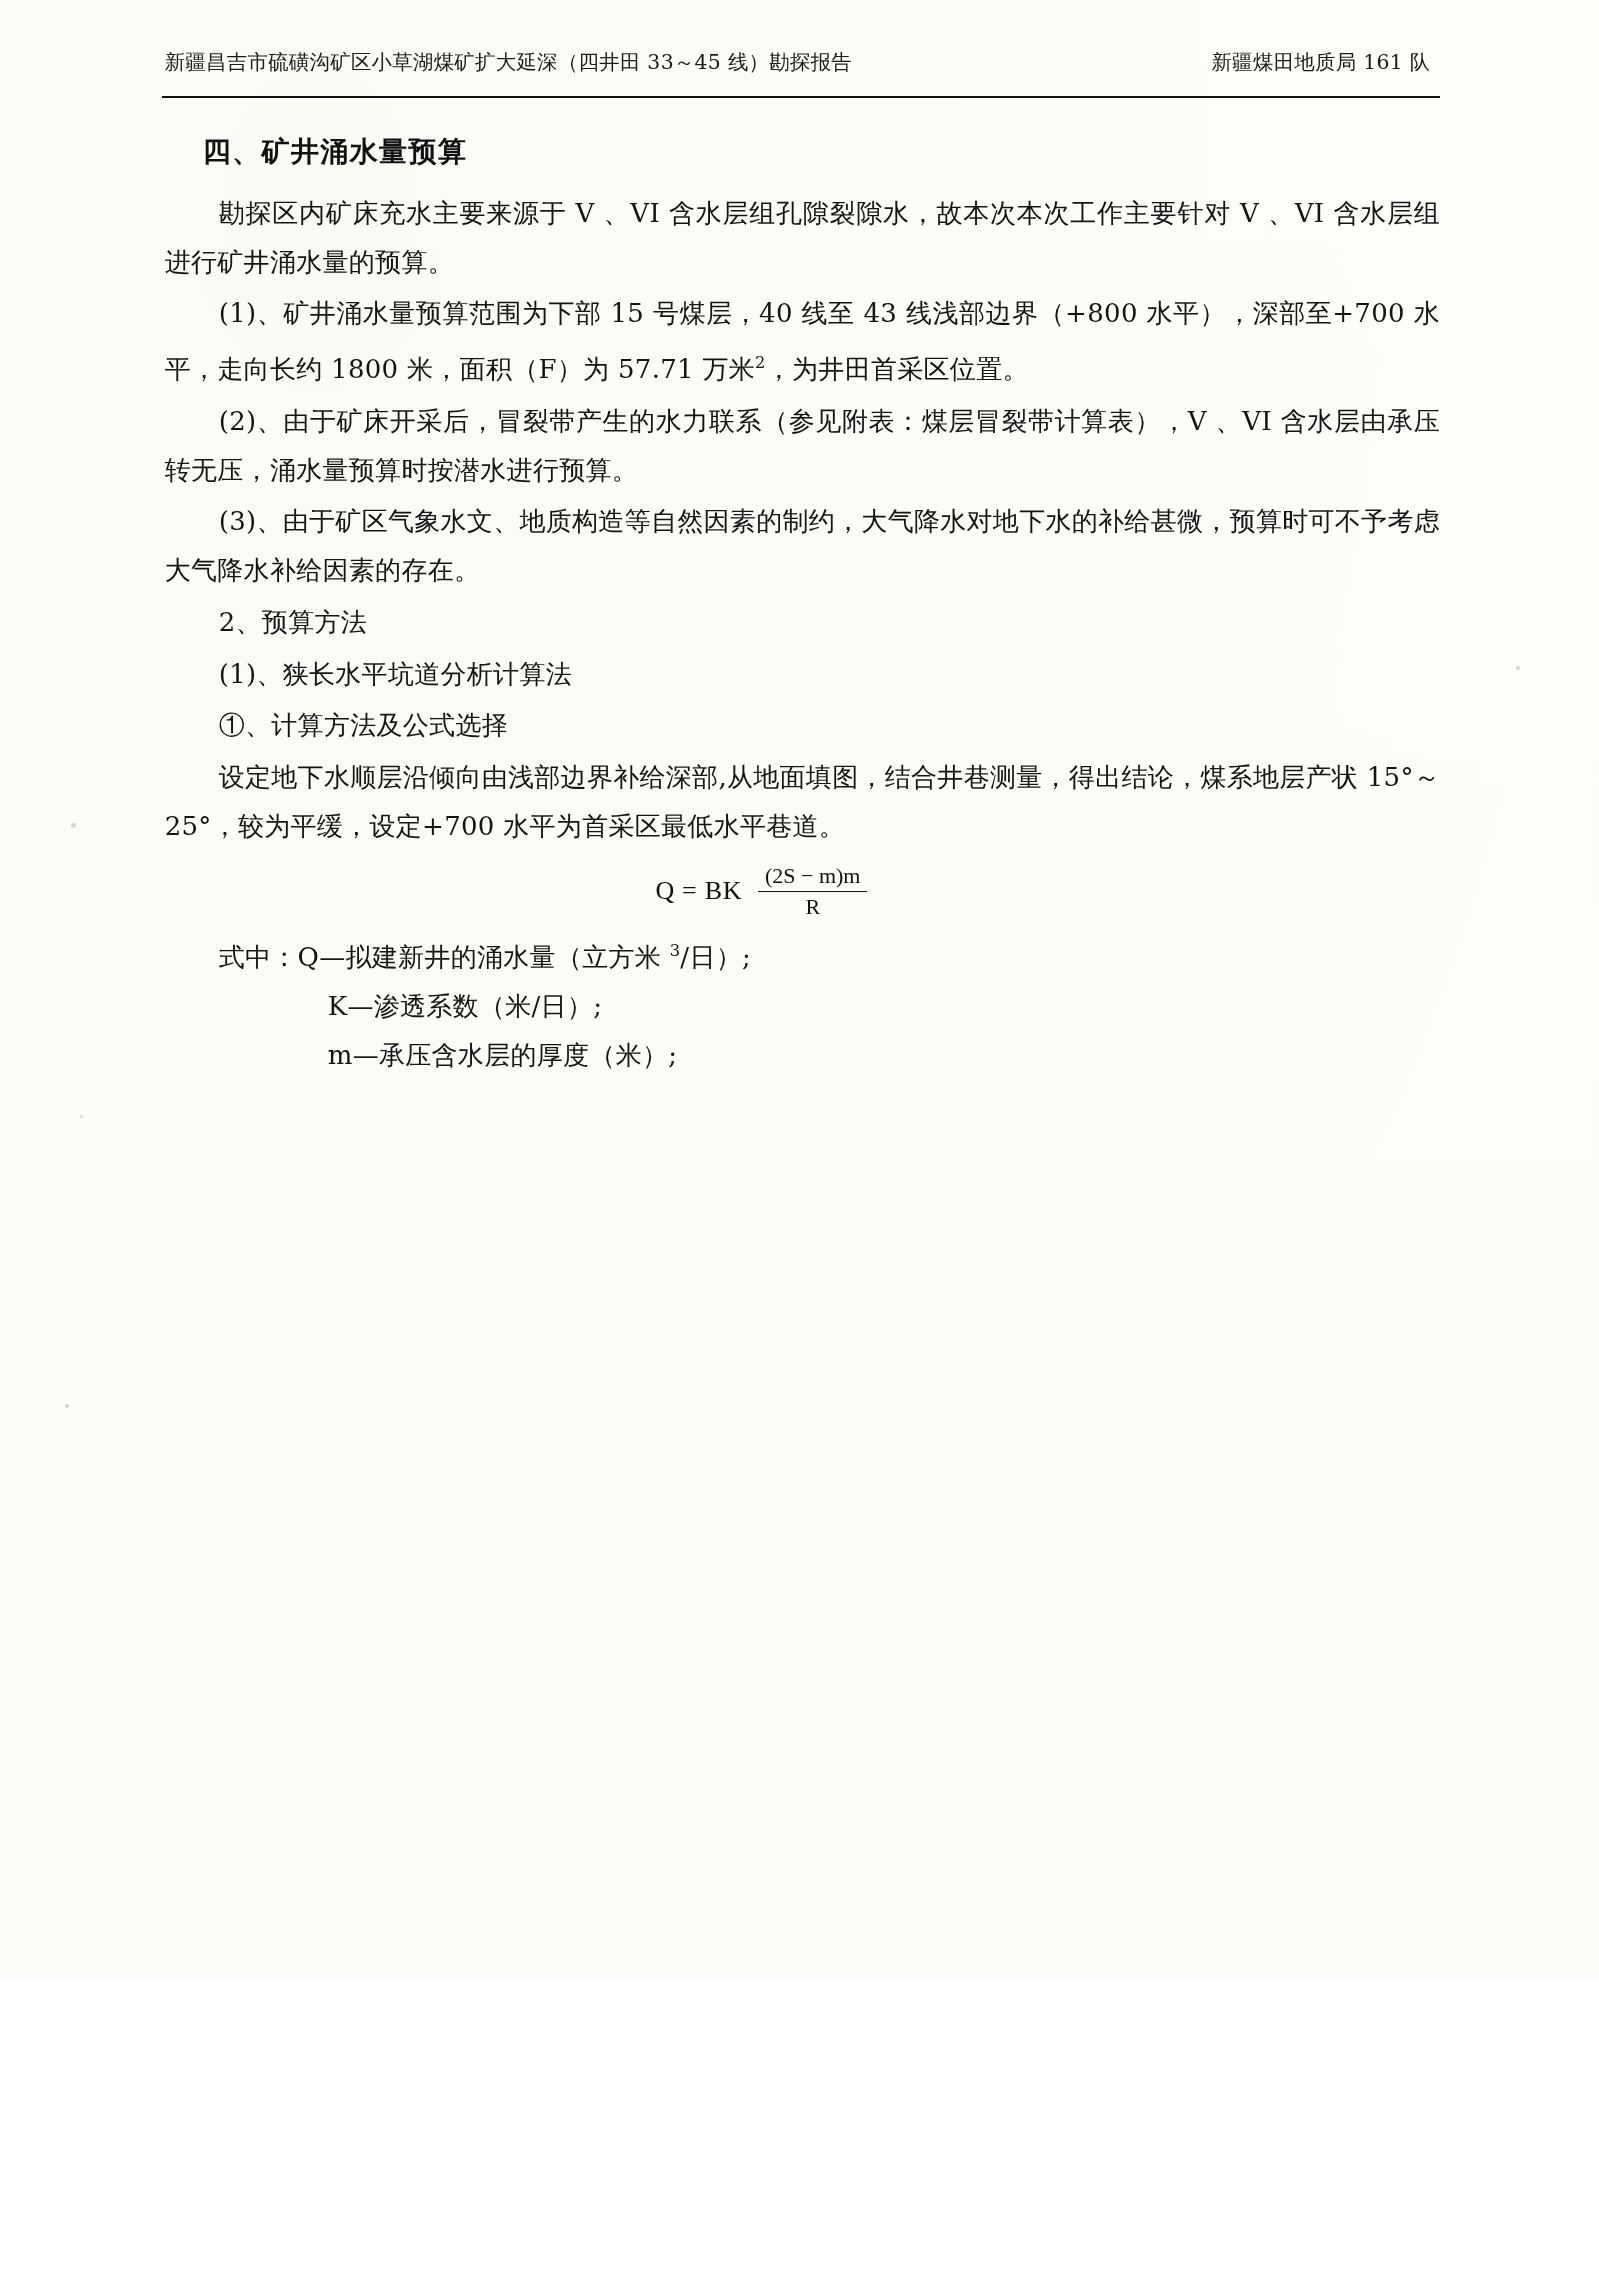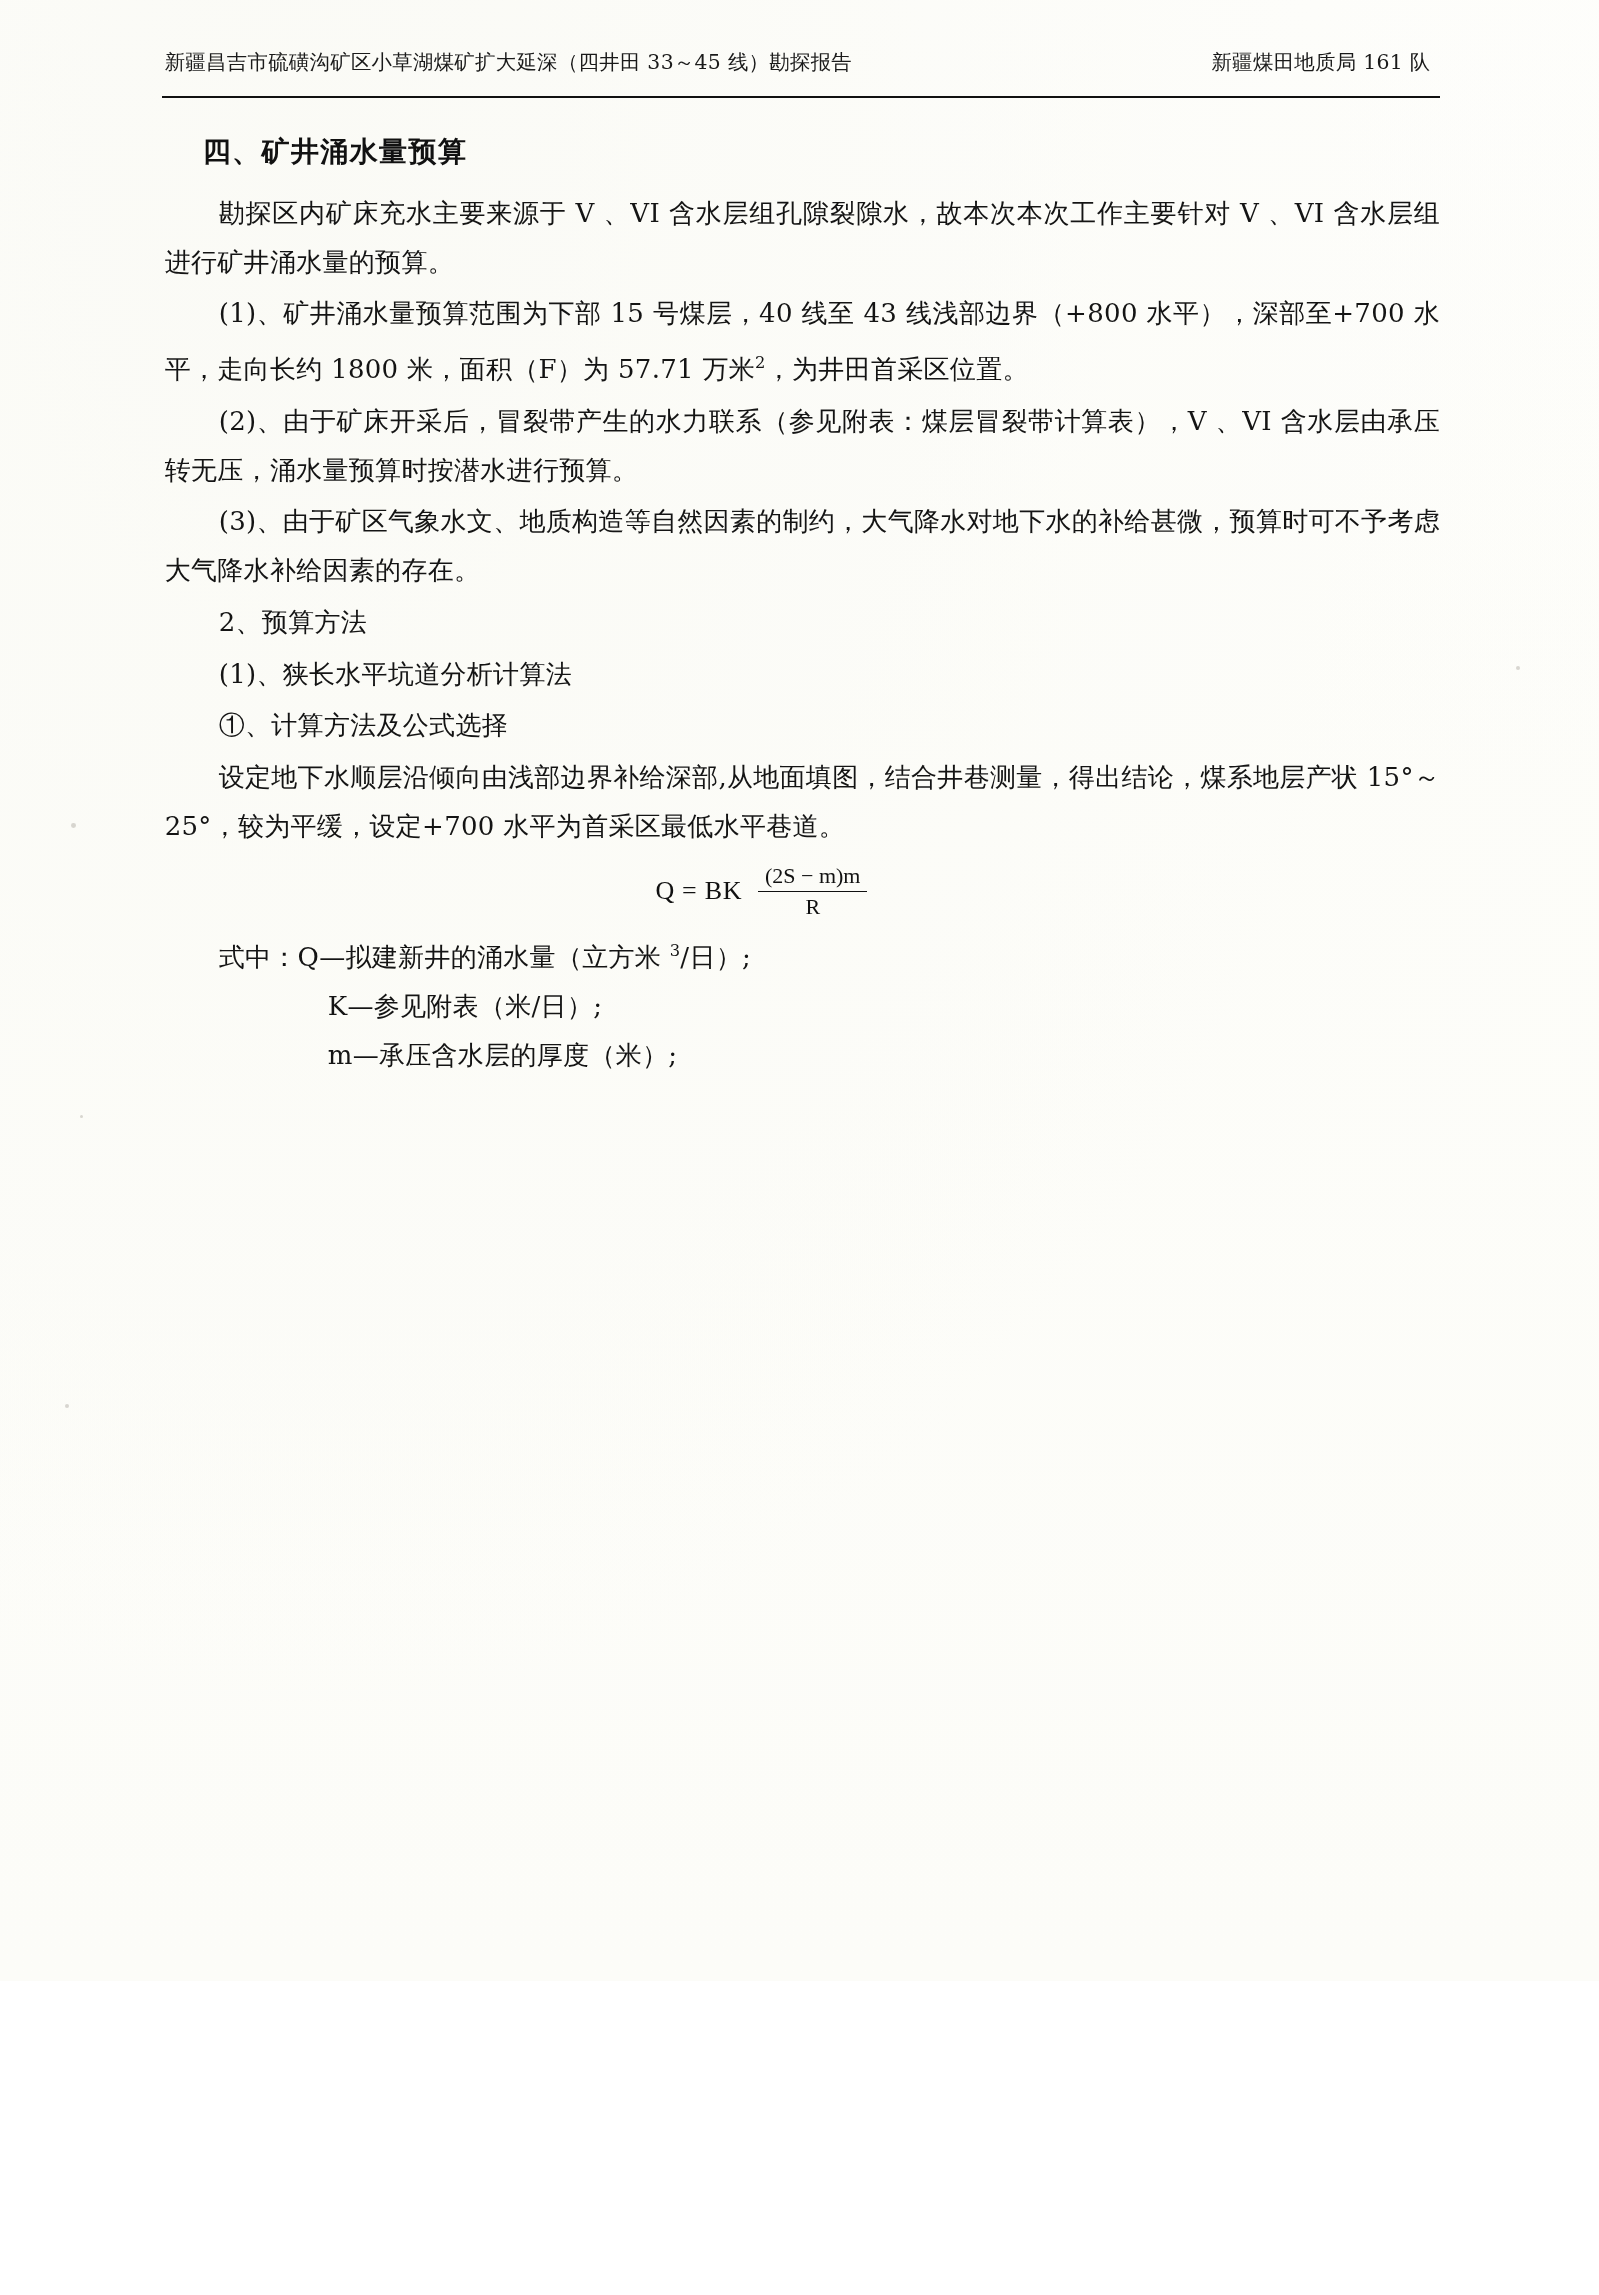--- a/index.html
+++ b/index.html
@@ -219,21 +219,21 @@
           <span class="frac">
             <span class="num">(2S − m)m</span>
             <span class="bar"></span>
             <span class="den">R</span>
           </span>
         </span>
       </div>
 
       <p class="where-line"><span>式中：Q—拟建新井的涌水量（立方米 </span><span class="sup">3</span><span>/日）;</span></p>
 
-      <p class="where-line sub">K—参见附表（米/日）;</p>
+      <p class="where-line sub">K—渗透系数（米/日）;</p>
 
       <p class="where-line sub">m—承压含水层的厚度（米）;</p>
 
     </div>
   </div>
 
 </div>
 
 
 </body></html>

